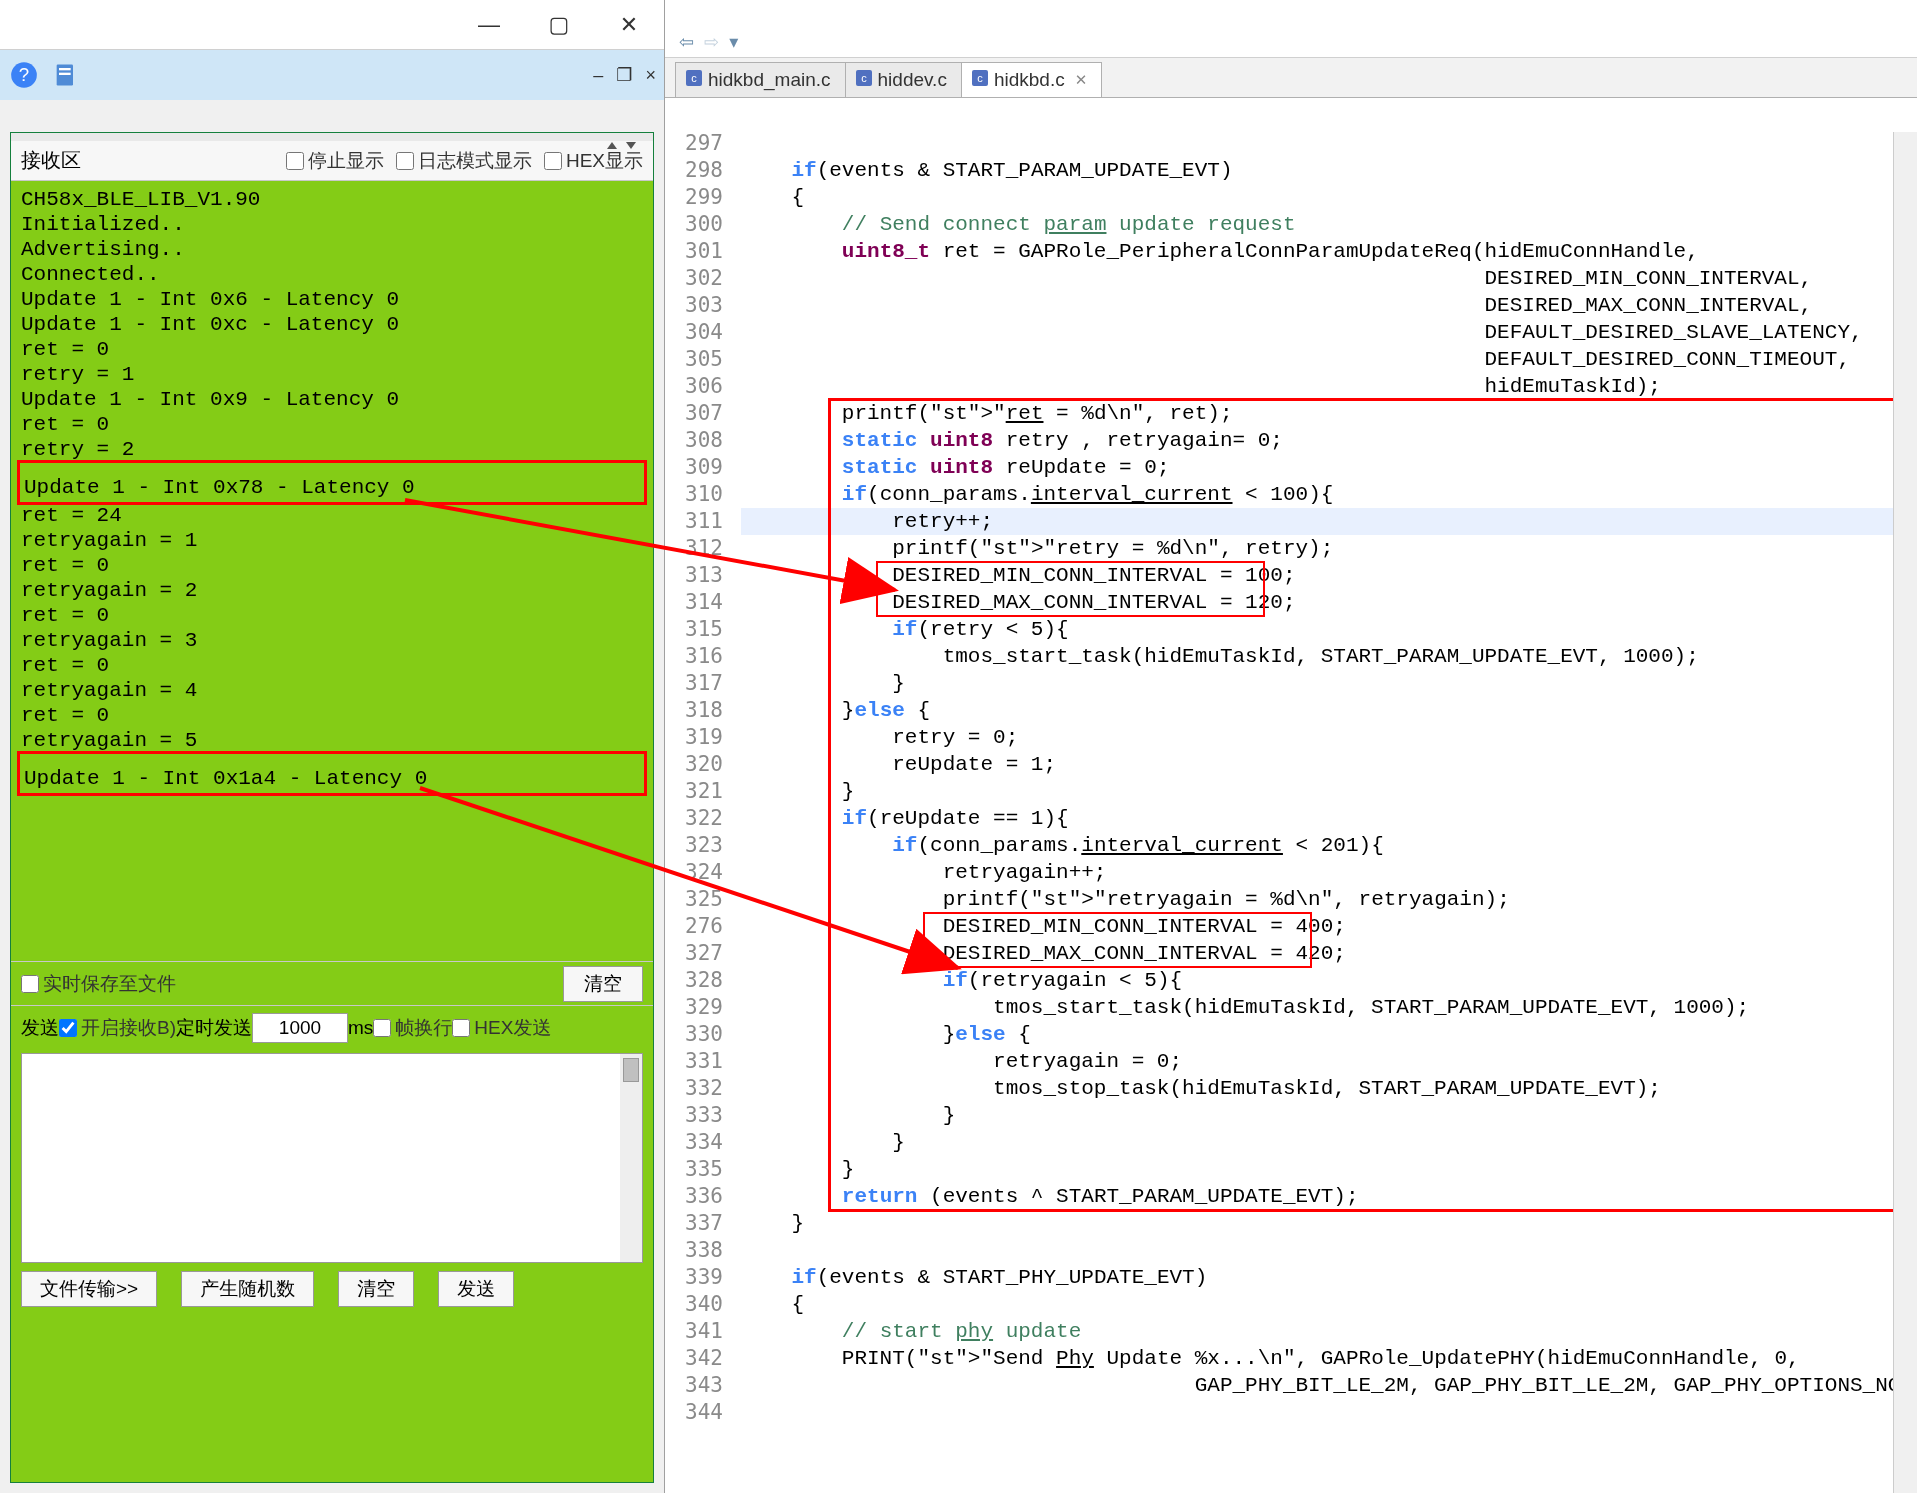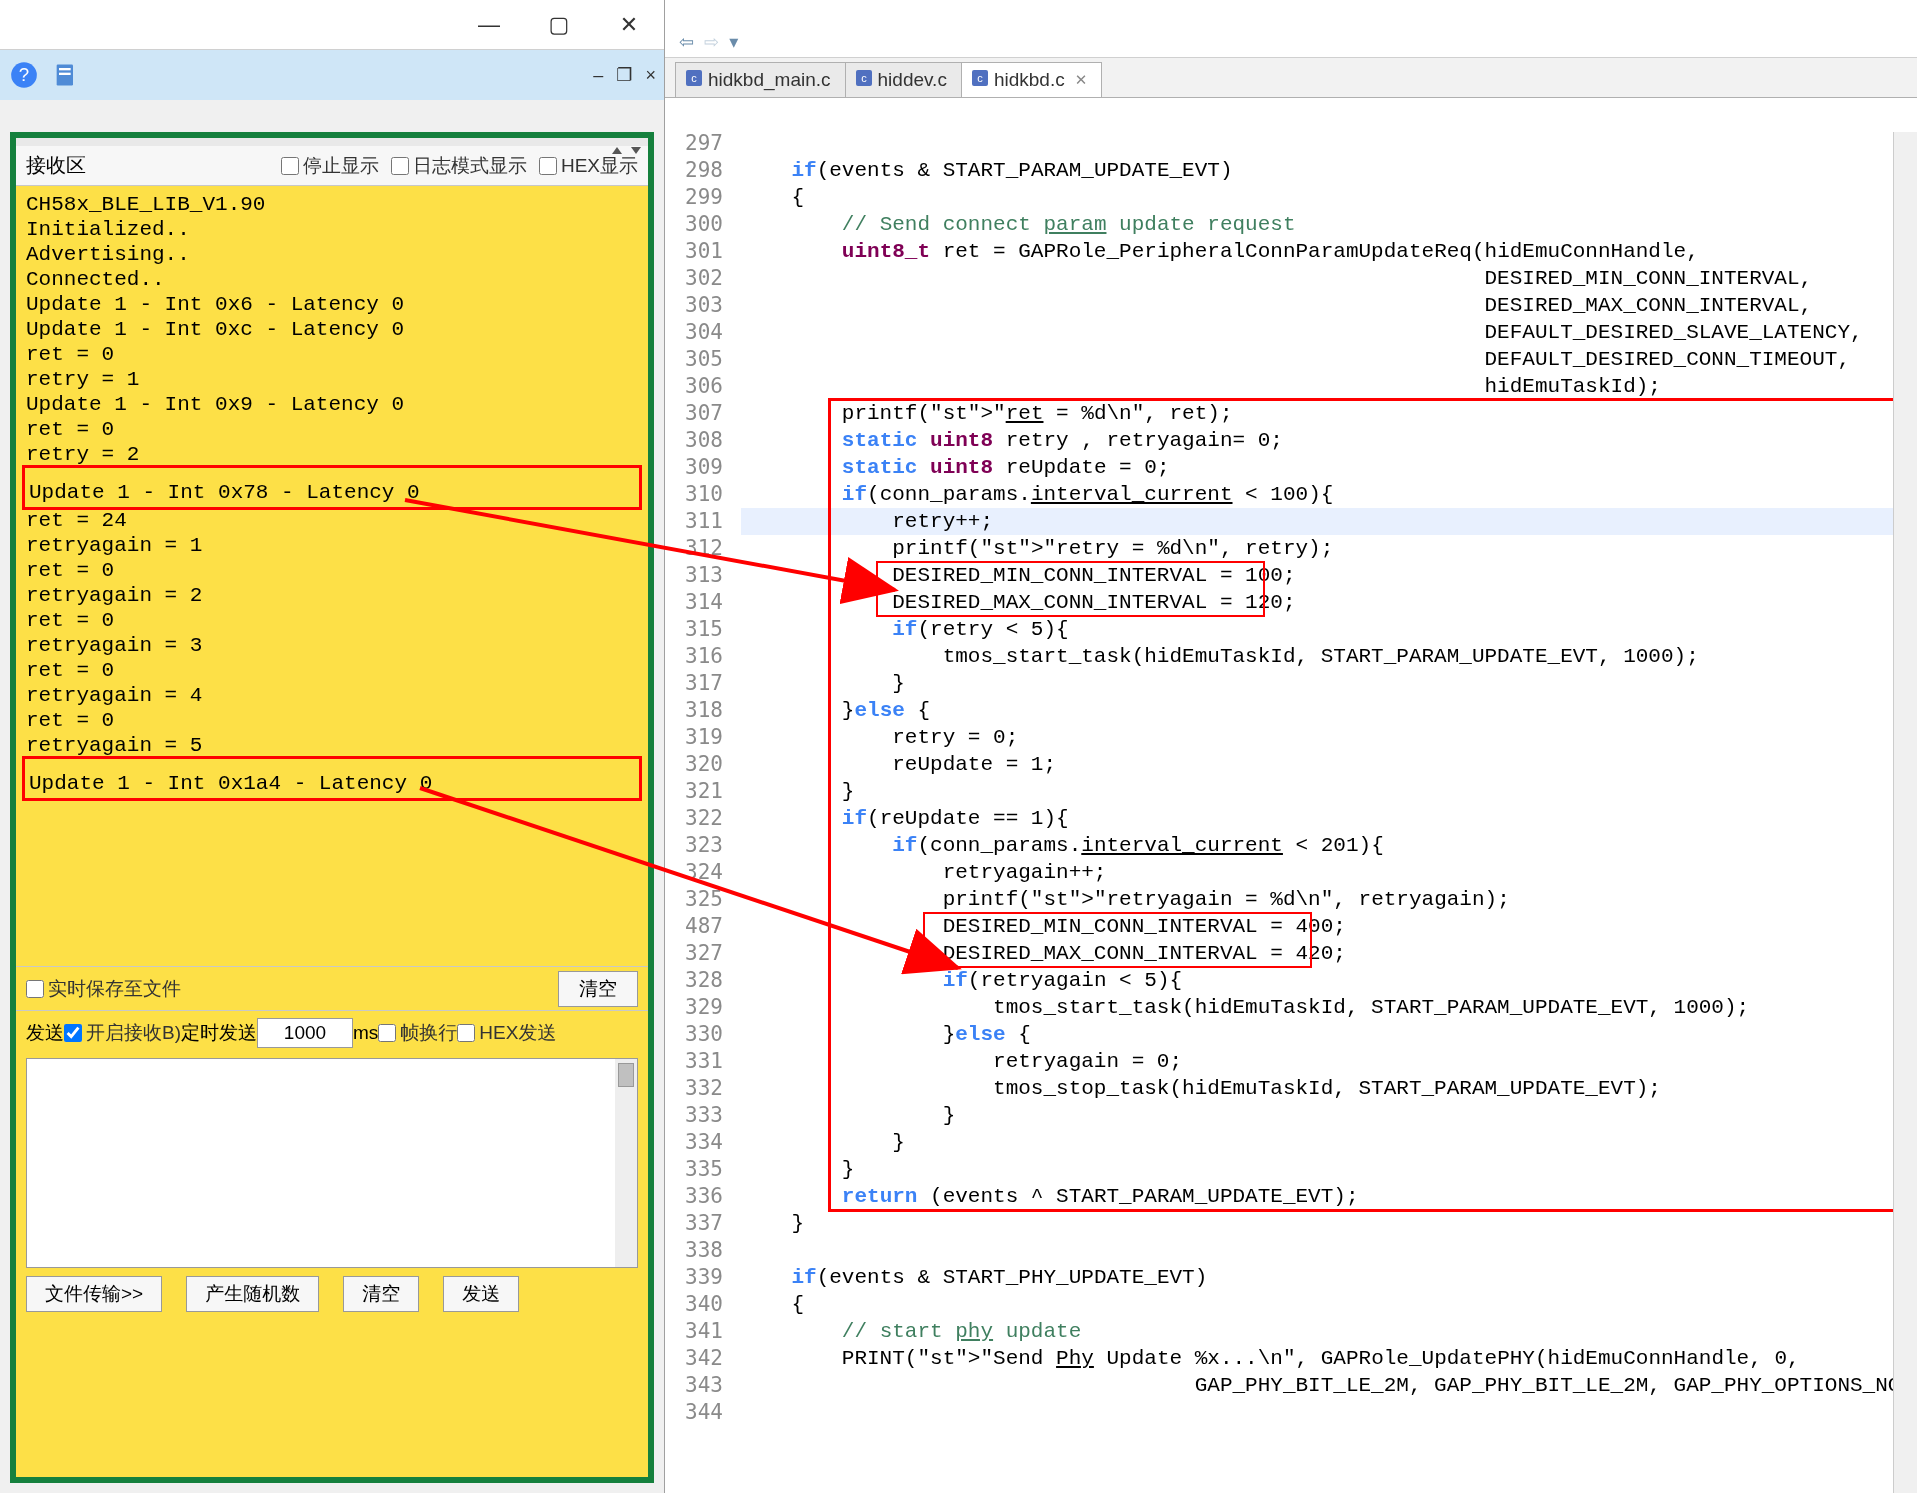--- a/index.html
+++ b/index.html
@@ -43,21 +43,21 @@
 .toolbar2 .right span { margin-left: 8px; }
 .tabs-row {
   height: 32px; display: flex; align-items: center;
   padding-left: 6px; gap: 18px;
   background: #cfe6f7;
   border-bottom: 1px solid #8fb2cc;
 }
 .tabs-row .mitem { font-size: 19px; color: #222; }
 .inner-wrap {
   position: absolute; left: 10px; right: 10px; top: 132px; bottom: 10px;
-  background: #fde047; border: 6px solid #15803d;
+  background: #84cc16; border: 1px solid #15803d;
 }
 .inner-wrap .inner-tb {
   height: 8px; background: #e9e9e9;
 }
 .recv-header {
   display: flex; align-items: center;
   height: 40px; padding: 0 10px;
   border-bottom: 1px solid #c8c8c8;
   background: #f7f7f7; gap: 12px;
 }
@@ -324,21 +324,21 @@
       <span class="ln">316</span>
       <span class="ln">317</span>
       <span class="ln">318</span>
       <span class="ln">319</span>
       <span class="ln">320</span>
       <span class="ln">321</span>
       <span class="ln">322</span>
       <span class="ln">323</span>
       <span class="ln">324</span>
       <span class="ln">325</span>
-      <span class="ln">487</span>
+      <span class="ln">276</span>
       <span class="ln">327</span>
       <span class="ln">328</span>
       <span class="ln">329</span>
       <span class="ln">330</span>
       <span class="ln">331</span>
       <span class="ln">332</span>
       <span class="ln">333</span>
       <span class="ln">334</span>
       <span class="ln">335</span>
       <span class="ln">336</span>

